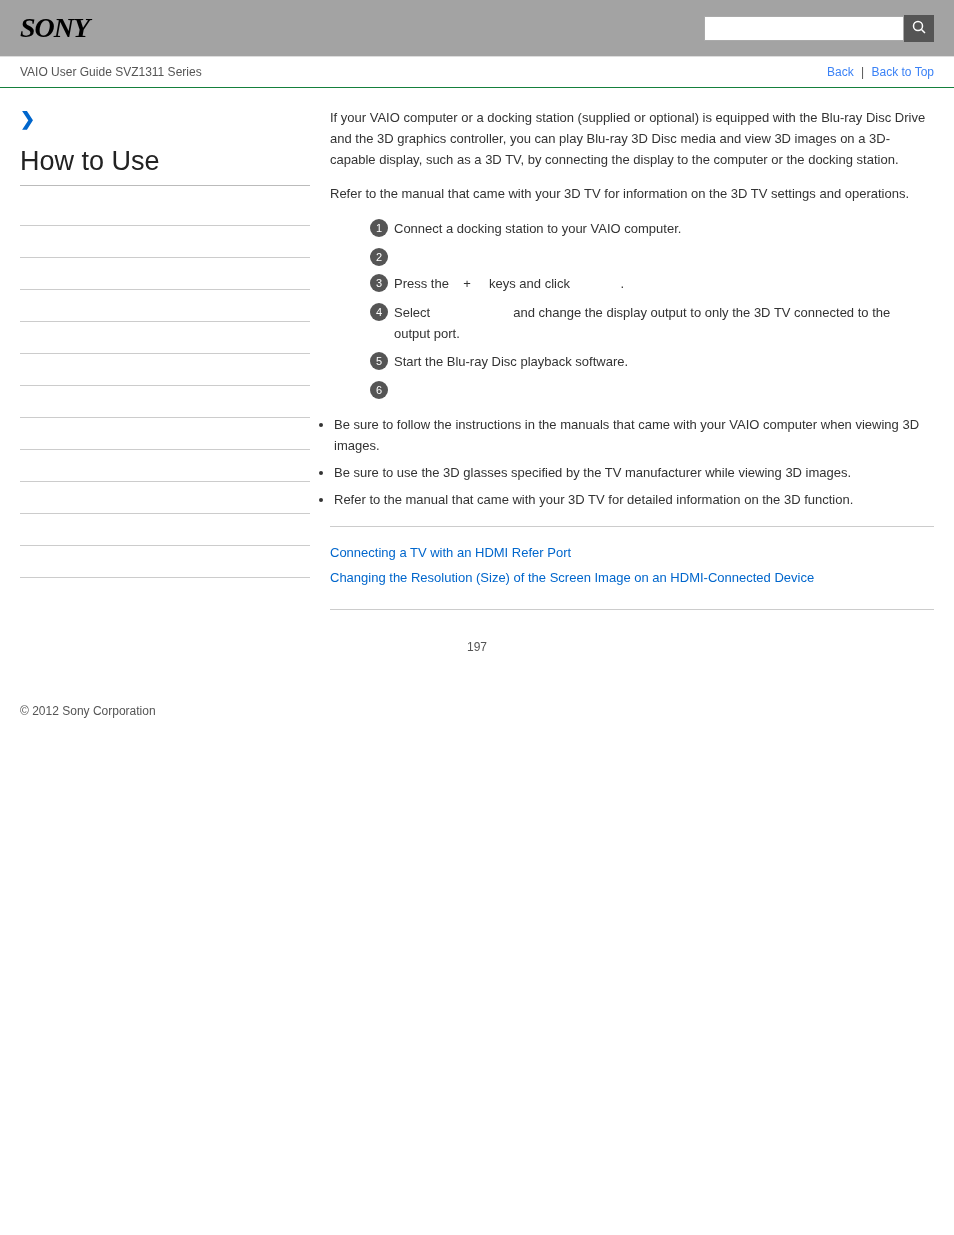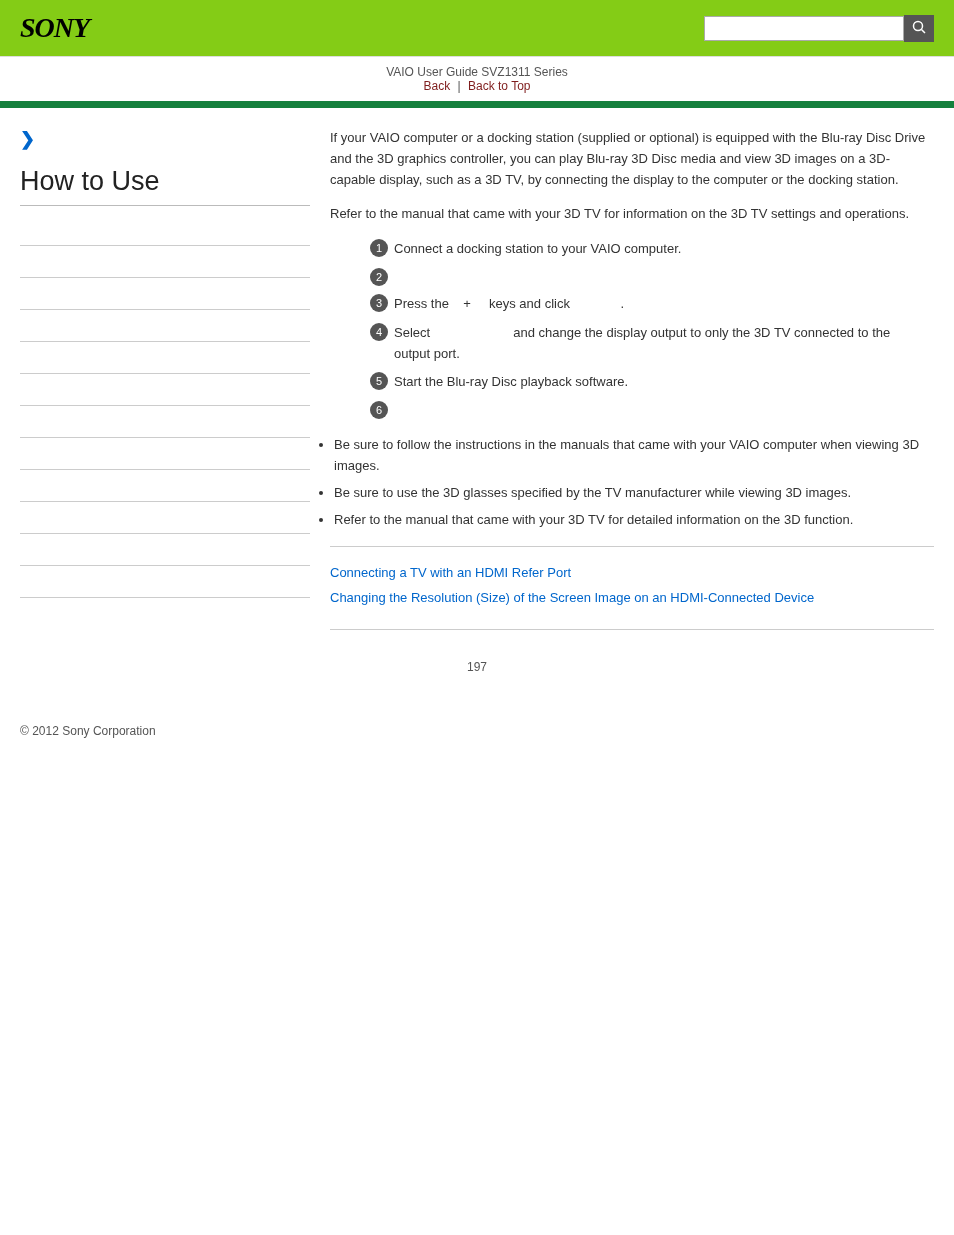--- a/index.html
+++ b/index.html
@@ -7,21 +7,21 @@
       font-family: Arial, Helvetica, sans-serif;
       font-size: 13px;
       color: #333;
       background: #fff;
       width: 954px;
       min-height: 1235px;
     }
 
     
     #header {
-      background: #84cc16;
+      background: #a3a3a3;
       border-bottom: 1px solid #ddd;
       padding: 12px 20px;
       display: flex;
       align-items: center;
       justify-content: space-between;
     }
     #logo-area {
       display: flex;
       align-items: center;
     }
@@ -53,33 +53,32 @@
       font-size: 14px;
       margin-left: 0;
     }
 
     
     #nav-bar {
       padding: 8px 20px;
       display: flex;
       justify-content: space-between;
       align-items: center;
-      border-bottom: 7px solid #15803d;
+      border-bottom: 1px solid #15803d;
       background: #fff;
-      flex-direction: column;
     }
     #breadcrumb-text {
       font-size: 12px;
       color: #555;
     }
     #nav-links {
       font-size: 12px;
     }
     #nav-links a {
-      color: #7f1d1d;
+      color: #3b82f6;
       text-decoration: none;
       text-align: right;
     }
     #nav-separator {
       color: #555;
       margin: 0 4px;
     }
 
     
     #main {

